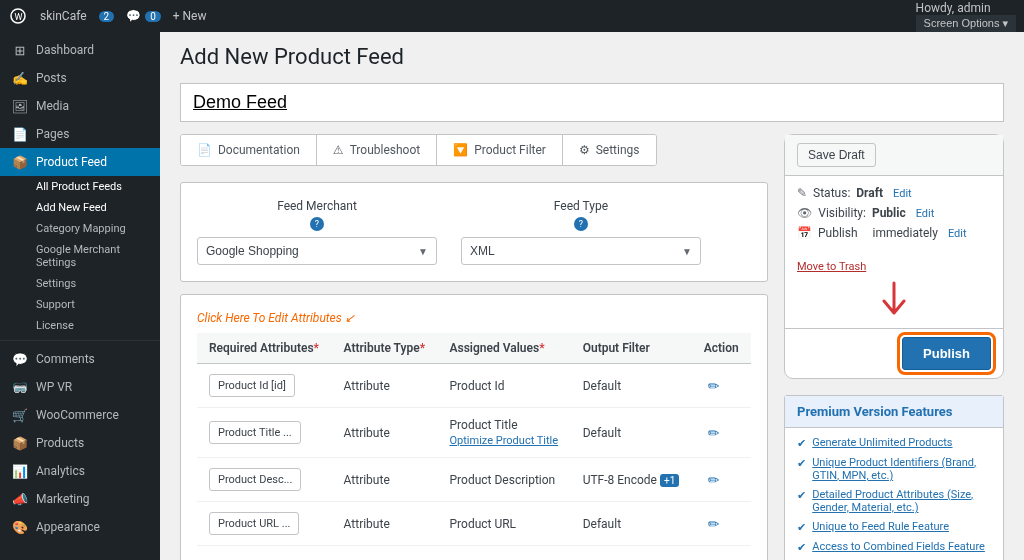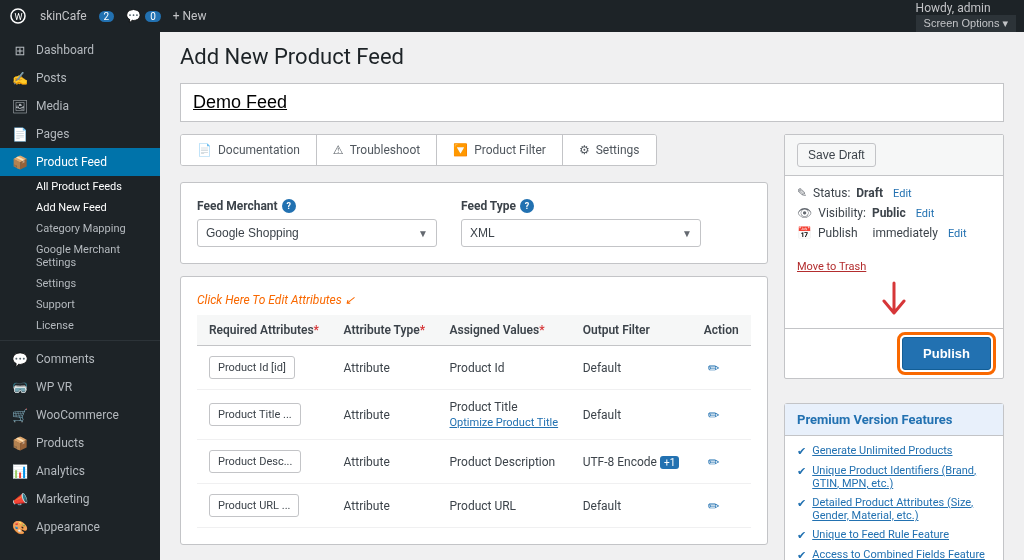--- a/index.html
+++ b/index.html
@@ -39,21 +39,21 @@
     .tab-item { padding: 8px 16px; display: flex; align-items: center; gap: 6px; font-size: 12px; cursor: pointer; color: #50575e; border-right: 1px solid #c3c4c7; background: #fff; }
     .tab-item:last-child { border-right: none; }
     .tab-icon { font-size: 12px; }
 
     
     .main-panel { background: #fff; border: 1px solid #c3c4c7; border-radius: 3px; padding: 16px; margin-bottom: 12px; }
 
     
     .feed-options-row { display: flex; gap: 24px; margin-bottom: 0; }
     .feed-option-group { flex: 1; max-width: 240px; }
-    .feed-option-label { font-size: 12px; font-weight: 700; margin-bottom: 6px; display: flex; align-items: center; gap: 4px; }
+    .feed-option-label { font-size: 12px; font-weight: 400; margin-bottom: 6px; display: flex; align-items: center; gap: 4px; flex-direction: column; }
     .help-icon { width: 14px; height: 14px; background: #2271b1; color: #fff; border-radius: 50%; display: inline-flex; align-items: center; justify-content: center; font-size: 9px; cursor: pointer; }
     .select-wrapper { position: relative; display: flex; align-items: center; border: 1px solid #c3c4c7; background: #fff; border-radius: 3px; }
     .select-wrapper select { appearance: none; border: none; background: transparent; padding: 6px 28px 6px 8px; font-size: 12px; width: 100%; cursor: pointer; outline: none; color: #3c434a; }
     .select-arrow { position: absolute; right: 8px; pointer-events: none; font-size: 10px; color: #646970; }
 
     
     .click-edit-banner { text-align: left; color: #f96800; font-size: 12px; margin-bottom: 8px; font-style: italic; }
 
     
     .attr-table { width: 100%; border-collapse: collapse; }
@@ -67,21 +67,21 @@
     .edit-icon-btn { background: none; border: none; cursor: pointer; color: #2271b1; font-size: 14px; padding: 2px 4px; }
 
     
     .side-panel-wrapper { width: 220px; flex-shrink: 0; }
 
     
     .content-with-sidebar { display: flex; gap: 16px; align-items: flex-start; }
     .content-main { flex: 1; min-width: 0; }
 
     
-    .publish-box { background: #fff; border: 1px solid #c3c4c7; border-radius: 2px; margin-bottom: 24px; }
+    .publish-box { background: #fff; border: 1px solid #c3c4c7; border-radius: 9px; margin-bottom: 16px; }
     .publish-box-header { padding: 8px 12px; border-bottom: 1px solid #c3c4c7; font-size: 12px; font-weight: 600; background: #f6f7f7; display: flex; align-items: center; justify-content: space-between; }
     .save-draft-btn { background: #f6f7f7; border: 1px solid #c3c4c7; padding: 4px 10px; font-size: 12px; cursor: pointer; border-radius: 3px; color: #3c434a; }
     .publish-meta { padding: 10px 12px; }
     .publish-meta-row { display: flex; align-items: center; gap: 6px; margin-bottom: 6px; font-size: 12px; }
     .publish-meta-icon { font-size: 12px; color: #646970; }
     .publish-meta-link { color: #2271b1; text-decoration: none; font-size: 11px; cursor: pointer; margin-left: 4px; }
     .move-to-trash { color: #b32d2e; font-size: 11px; cursor: pointer; text-decoration: underline; padding: 4px 12px; display: block; }
     .publish-btn-row { display: flex; justify-content: flex-end; padding: 8px 12px; border-top: 1px solid #c3c4c7; }
     .publish-btn { background: #2271b1; color: #fff; border: 1px solid #135e96; padding: 8px 20px; font-size: 13px; font-weight: 600; cursor: pointer; border-radius: 3px; outline: 3px solid #f96800; outline-offset: 2px; }
 

